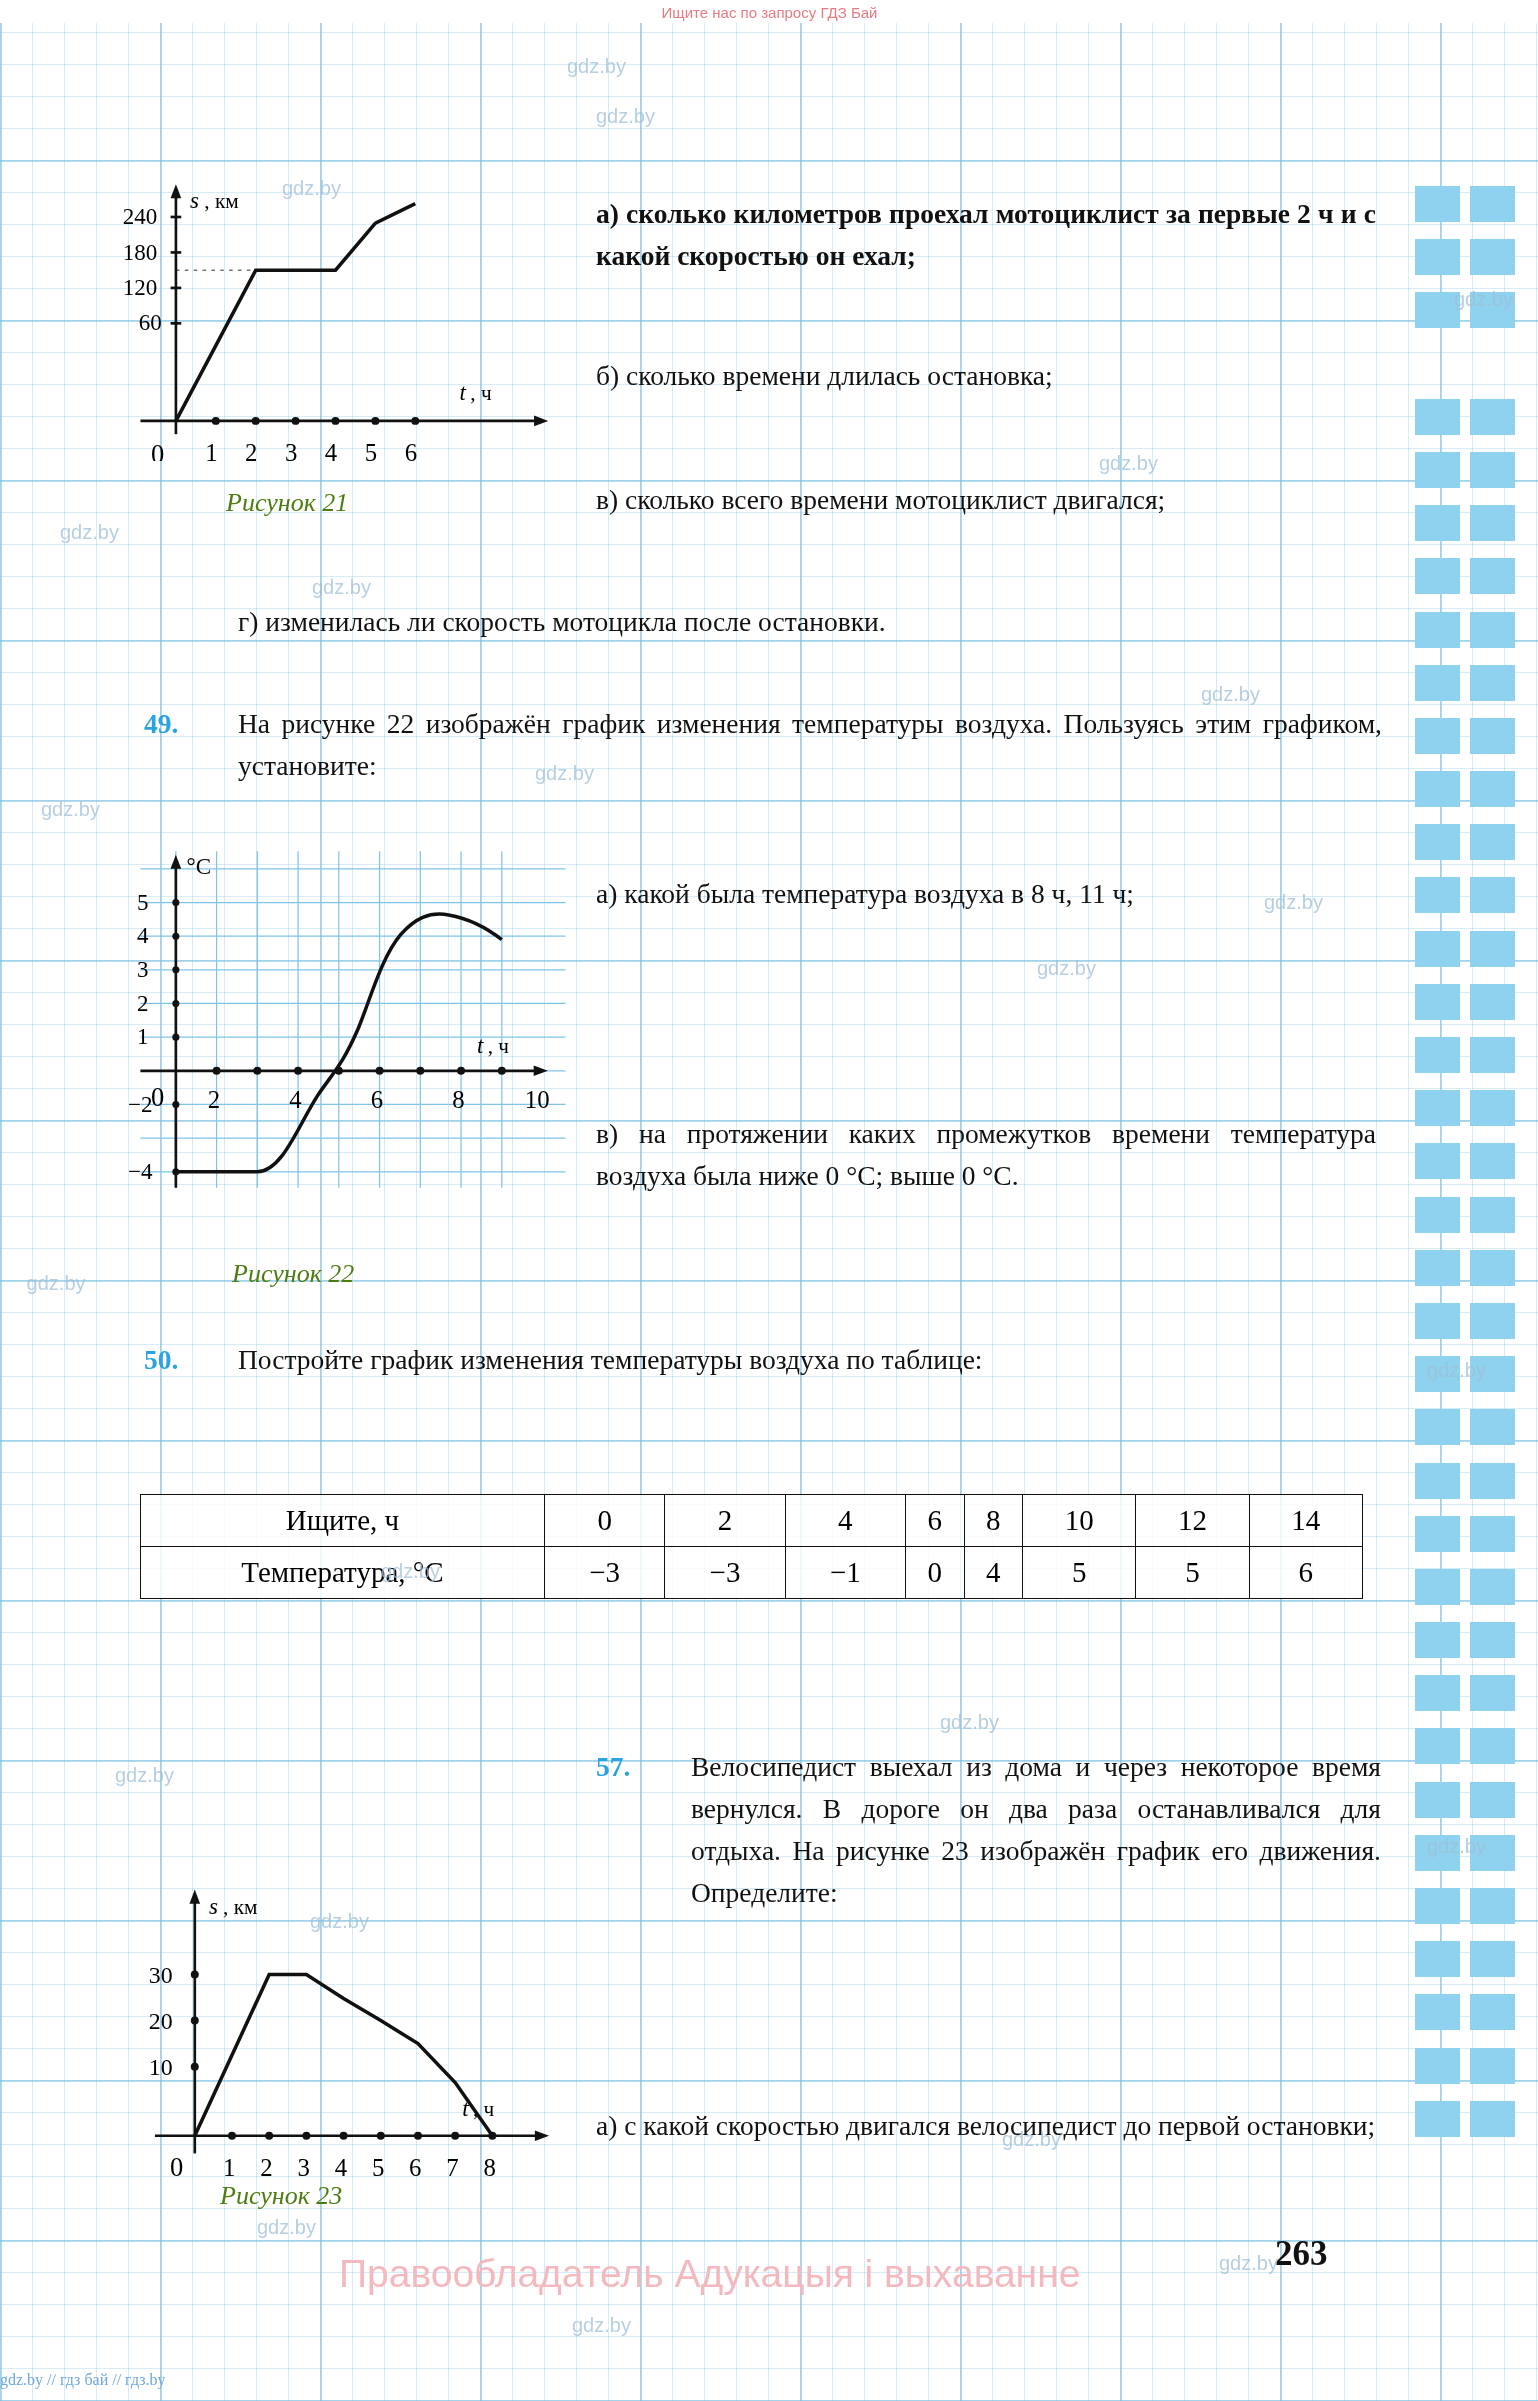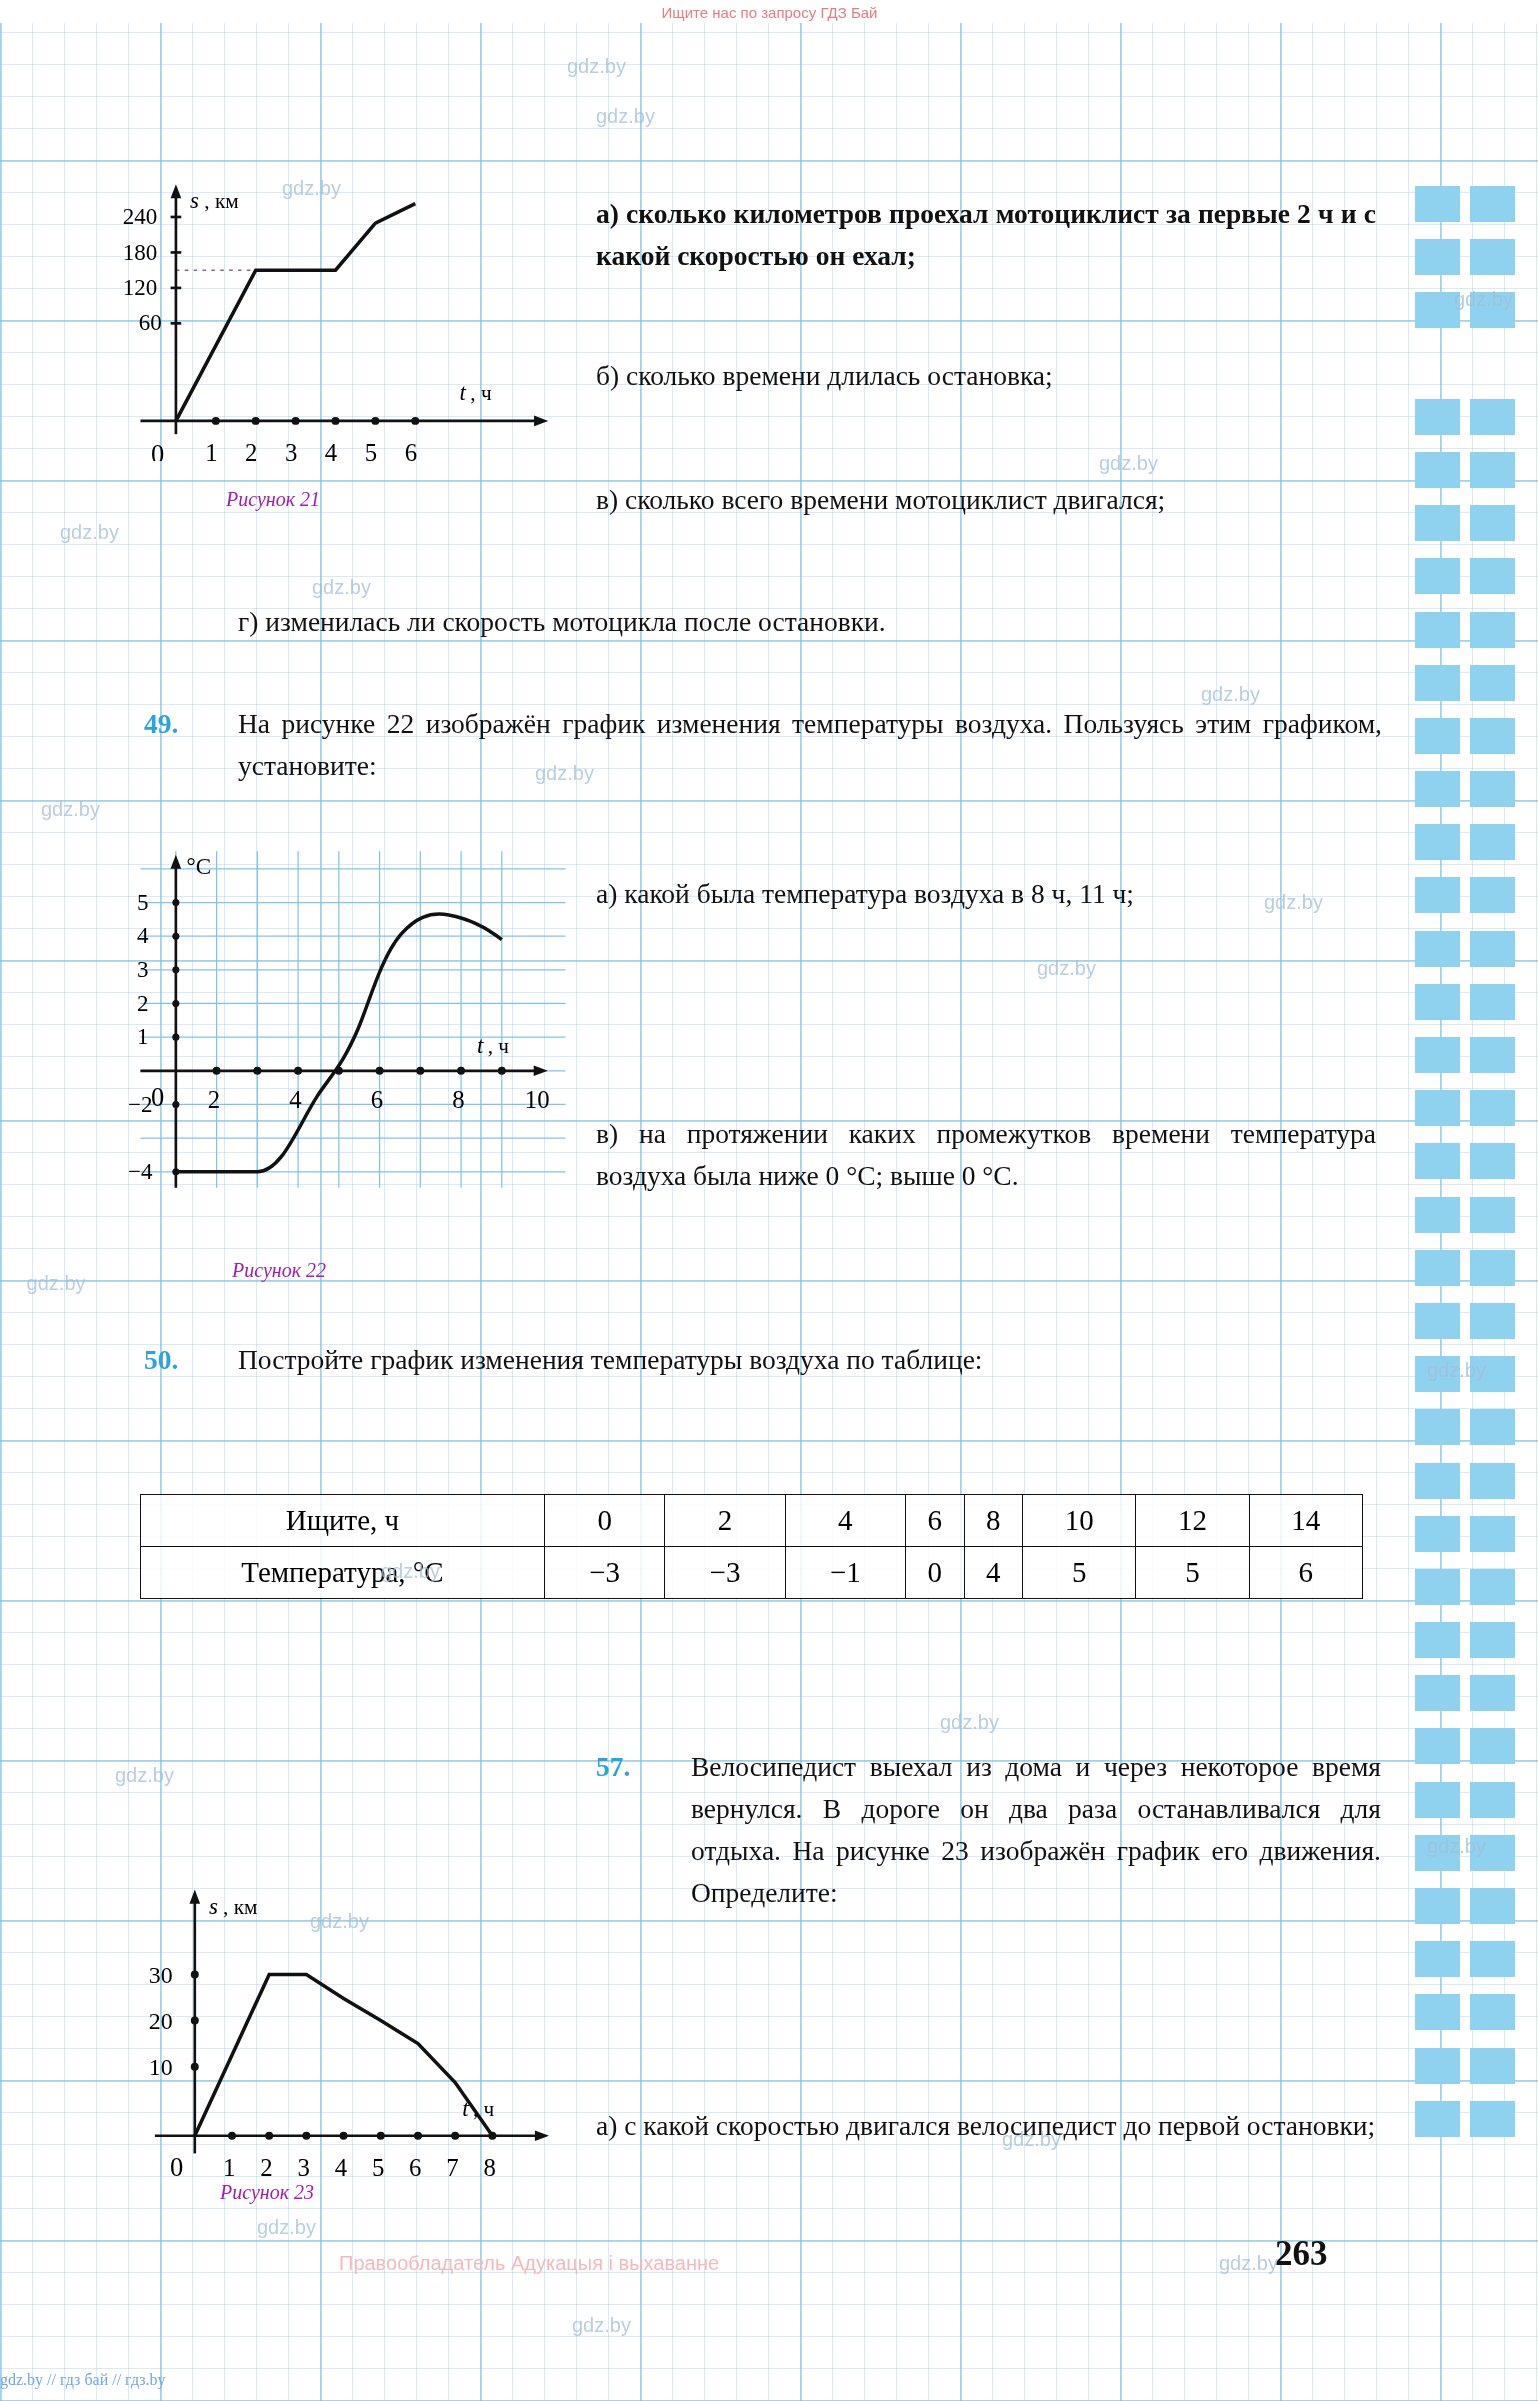--- a/index.html
+++ b/index.html
@@ -51,41 +51,41 @@
     position:absolute;
     text-align:justify;
     font-size:27.5px;line-height:42px;
     font-family:"Liberation Serif", serif;
     color:#111;
   }
   .num{
     color:#2aa4e0;font-weight:bold;font-family:"Liberation Serif", serif;
   }
   .caption{
-    position:absolute;font-style:italic;font-size:20px;
-    font-family:"Liberation Serif", serif;color:#a21caf;
+    position:absolute;font-style:italic;font-size:26px;
+    font-family:"Liberation Serif", serif;color:#4d7c0f;
   }
   svg text{font-family:"Liberation Serif", serif;}
   table.tbl{
     position:absolute;border-collapse:collapse;
   }
   table.tbl td{
     border:1.8px solid #111;
     text-align:center;
     font-size:29px;
     font-family:"Liberation Serif", serif;
     padding:8.9px 0;
     background:rgba(255,255,255,0.0);
   }
   .pagenum{
     position:absolute;font-size:35px;font-weight:bold;
     font-family:"Liberation Serif", serif;color:#111;
   }
   .copyright{
-    position:absolute;font-size:20px;color:#f4b9bf;
+    position:absolute;font-size:39px;color:#f4b9bf;
     font-family:"Liberation Sans", sans-serif;white-space:nowrap;
   }
   .footer{
     position:absolute;bottom:12.4px;left:0;width:100%;
     font-size:16px;color:#6fa8dc;font-family:Liberation Serif, serif;
   }
   .whitebg{background:rgba(255,255,255,0.82);}
 </style>
 </head>
 <body>

